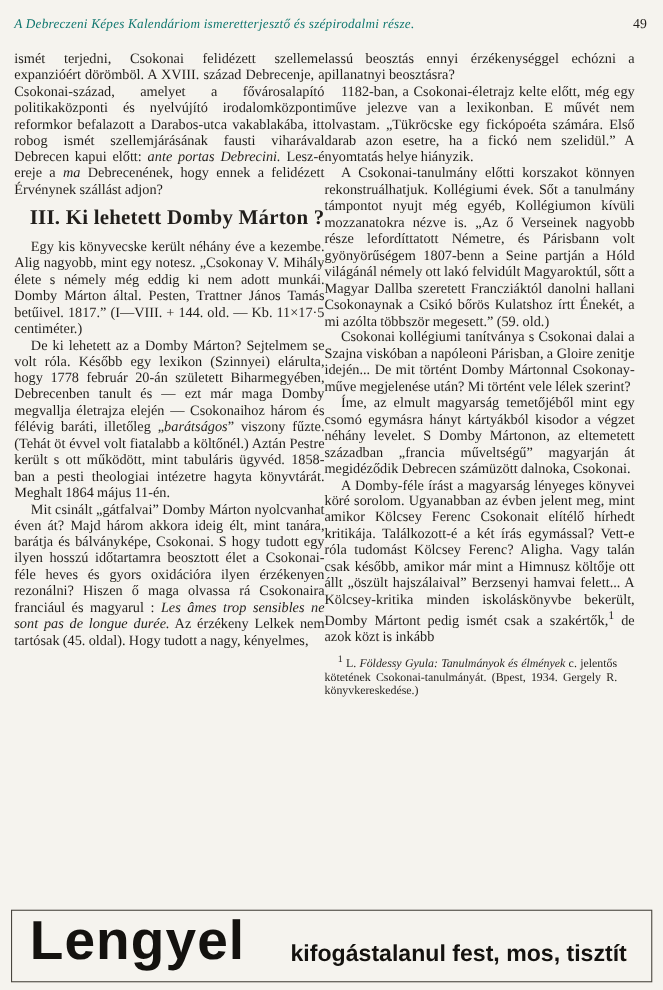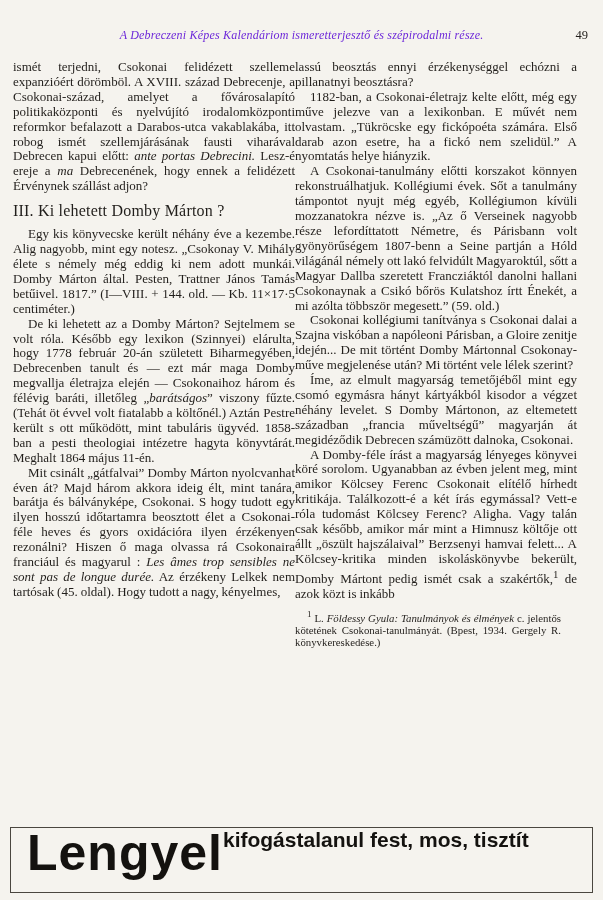--- a/index.html
+++ b/index.html
@@ -10,81 +10,79 @@
     background:#f5f3ee;
     color:#211e1b;
     font-family:"Liberation Serif", serif;
     box-sizing:border-box;
     padding:14px 13px 8px 13px;
     overflow:hidden;
   }
   
   .header{position:relative;height:20px;margin-bottom:12px;}
   .header-title{
-    text-align:center;
     font-style:italic;
     font-size:12px;
     letter-spacing:.2px;
-    color:#6d28d9;
-    margin-top:14px;
+    color:#0f766e;
   }
   .page-number{
     position:absolute;right:2px;top:0;
     font-size:12.5px;
   }
   
   .columns{display:flex;}
   .column{width:282px;box-sizing:border-box;}
   .para{
     margin:0;
     font-size:13px;
     line-height:14.9px;
     text-align:justify;
     text-indent:15px;
     hyphens:auto;
     word-spacing:-0.3px;
   }
   .para.noind{text-indent:0;}
   .heading{
     margin:8px 0 7px 0;
-    text-align:left;
-    font-size:16px;
-    font-weight:normal;
+    text-align:right;
+    font-size:19px;
+    font-weight:bold;
     letter-spacing:.2px;
   }
   .footnote{
     margin:6px 16px 0 0;
     font-size:10.8px;
     line-height:12.4px;
     text-align:justify;
     text-indent:12px;
   }
   
   .ad{
     position:absolute;
     left:10px;right:10px;bottom:7px;
     height:66px;
     border:1.5px solid #4a463f;
     box-sizing:border-box;
     display:flex;
-    align-items:flex-start;
-    gap:0;
-    padding:0 8px 0 16px;
+    align-items:flex-end;
+    gap:27px;
+    padding:0 8px 12px 16px;
     background:#f5f3ee;
     font-family:"Liberation Sans", sans-serif;
   }
   .ad-brand{
     font-size:50px;
     font-weight:700;
     letter-spacing:1px;
     line-height:1;
     color:#14120f;
     flex:0 0 auto;
   }
-  .ad-right{flex:1 1 auto;display:flex;flex-direction:column;justify-content:center;gap:3px;}
+  .ad-right{flex:1 1 auto;display:flex;flex-direction:row;justify-content:center;gap:3px;}
   .ad-line1{
     font-size:21px;
     font-weight:700;
     color:#14120f;
     white-space:nowrap;
   }
   .ad-line2-row{display:flex;align-items:center;justify-content:space-between;gap:8px;}
   .ad-line2{
     font-size:15px;
     font-weight:700;

